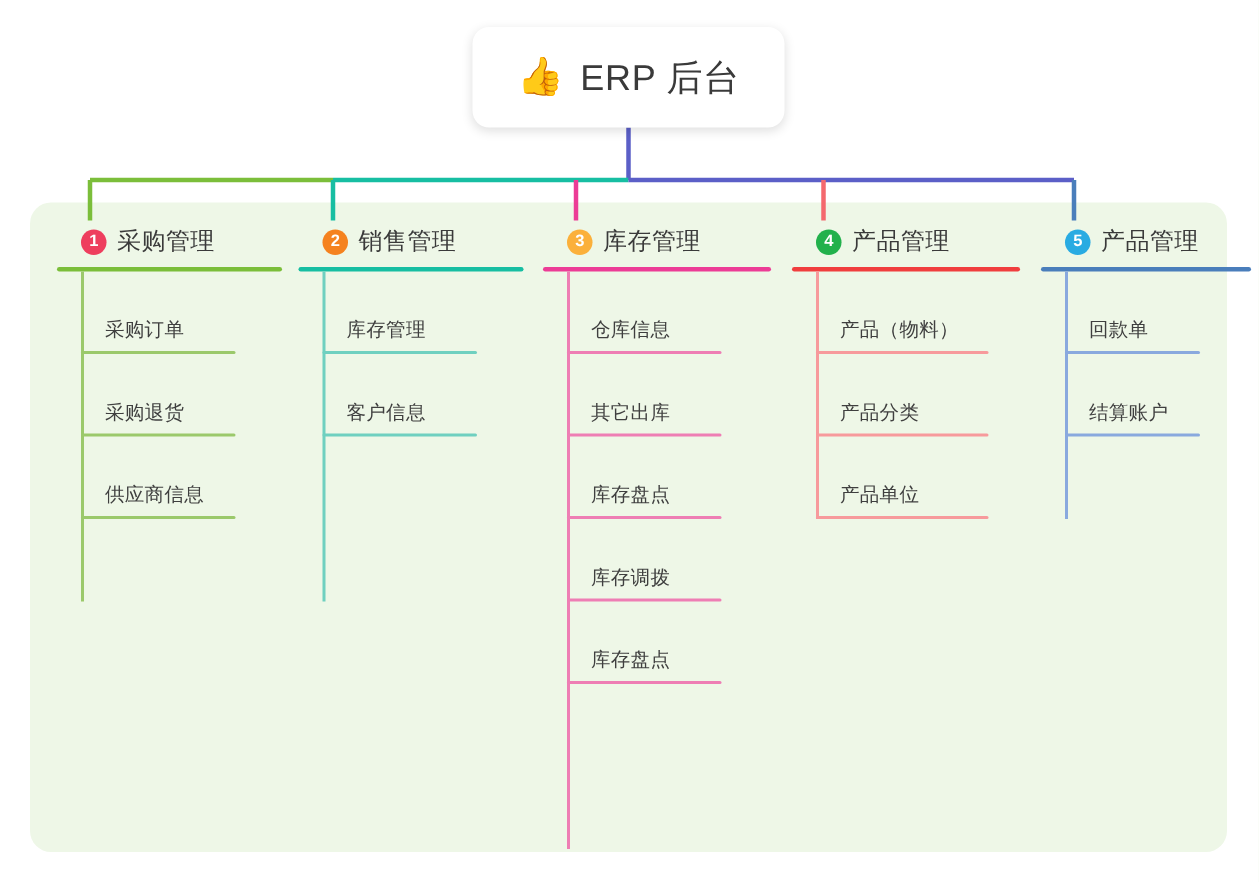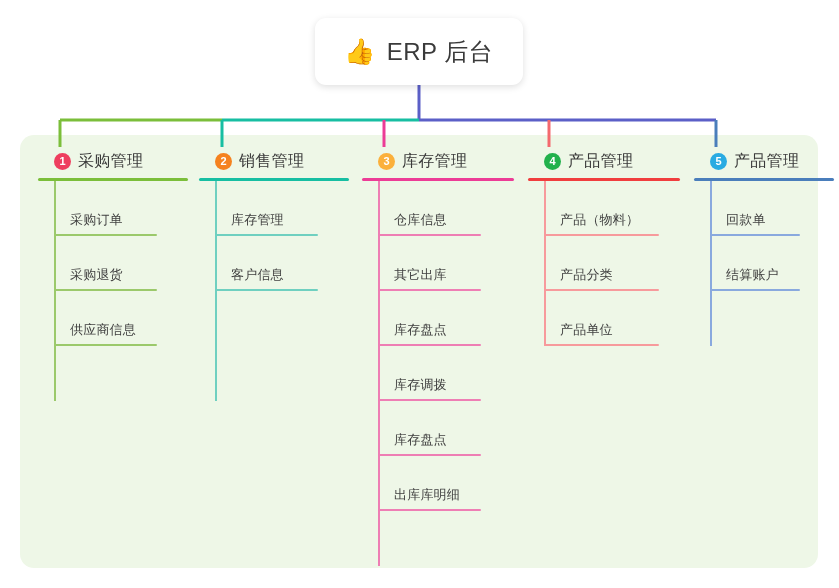--- a/index.html
+++ b/index.html
@@ -224,24 +224,20 @@
             <div class="leaf-rule" style="width: 103px; background: rgb(238, 126, 180);"></div>
           </div>
           <div class="leaf">
             <span class="leaf-label">库存调拨</span>
             <div class="leaf-rule" style="width: 103px; background: rgb(238, 126, 180);"></div>
           </div>
           <div class="leaf">
             <span class="leaf-label">库存盘点</span>
             <div class="leaf-rule" style="width: 103px; background: rgb(238, 126, 180);"></div>
           </div>
-          <div class="leaf">
-            <span class="leaf-label">出库库明细</span>
-            <div class="leaf-rule" style="width: 103px; background: rgb(238, 126, 180);"></div>
-          </div>
         </div>
       </div>
       <div class="column" style="left: 528px; top: 147px;">
         <div class="col-head">
           <span class="badge" style="background: rgb(34, 177, 76);">4</span>
           <span class="col-title">产品管理</span>
         </div>
         <div class="head-rule" style="width: 152px; background: rgb(240, 62, 62);"></div>
         <div class="leaf-list">
           <div class="spine" style="background: rgb(247, 154, 156); height: 165px;"></div>

